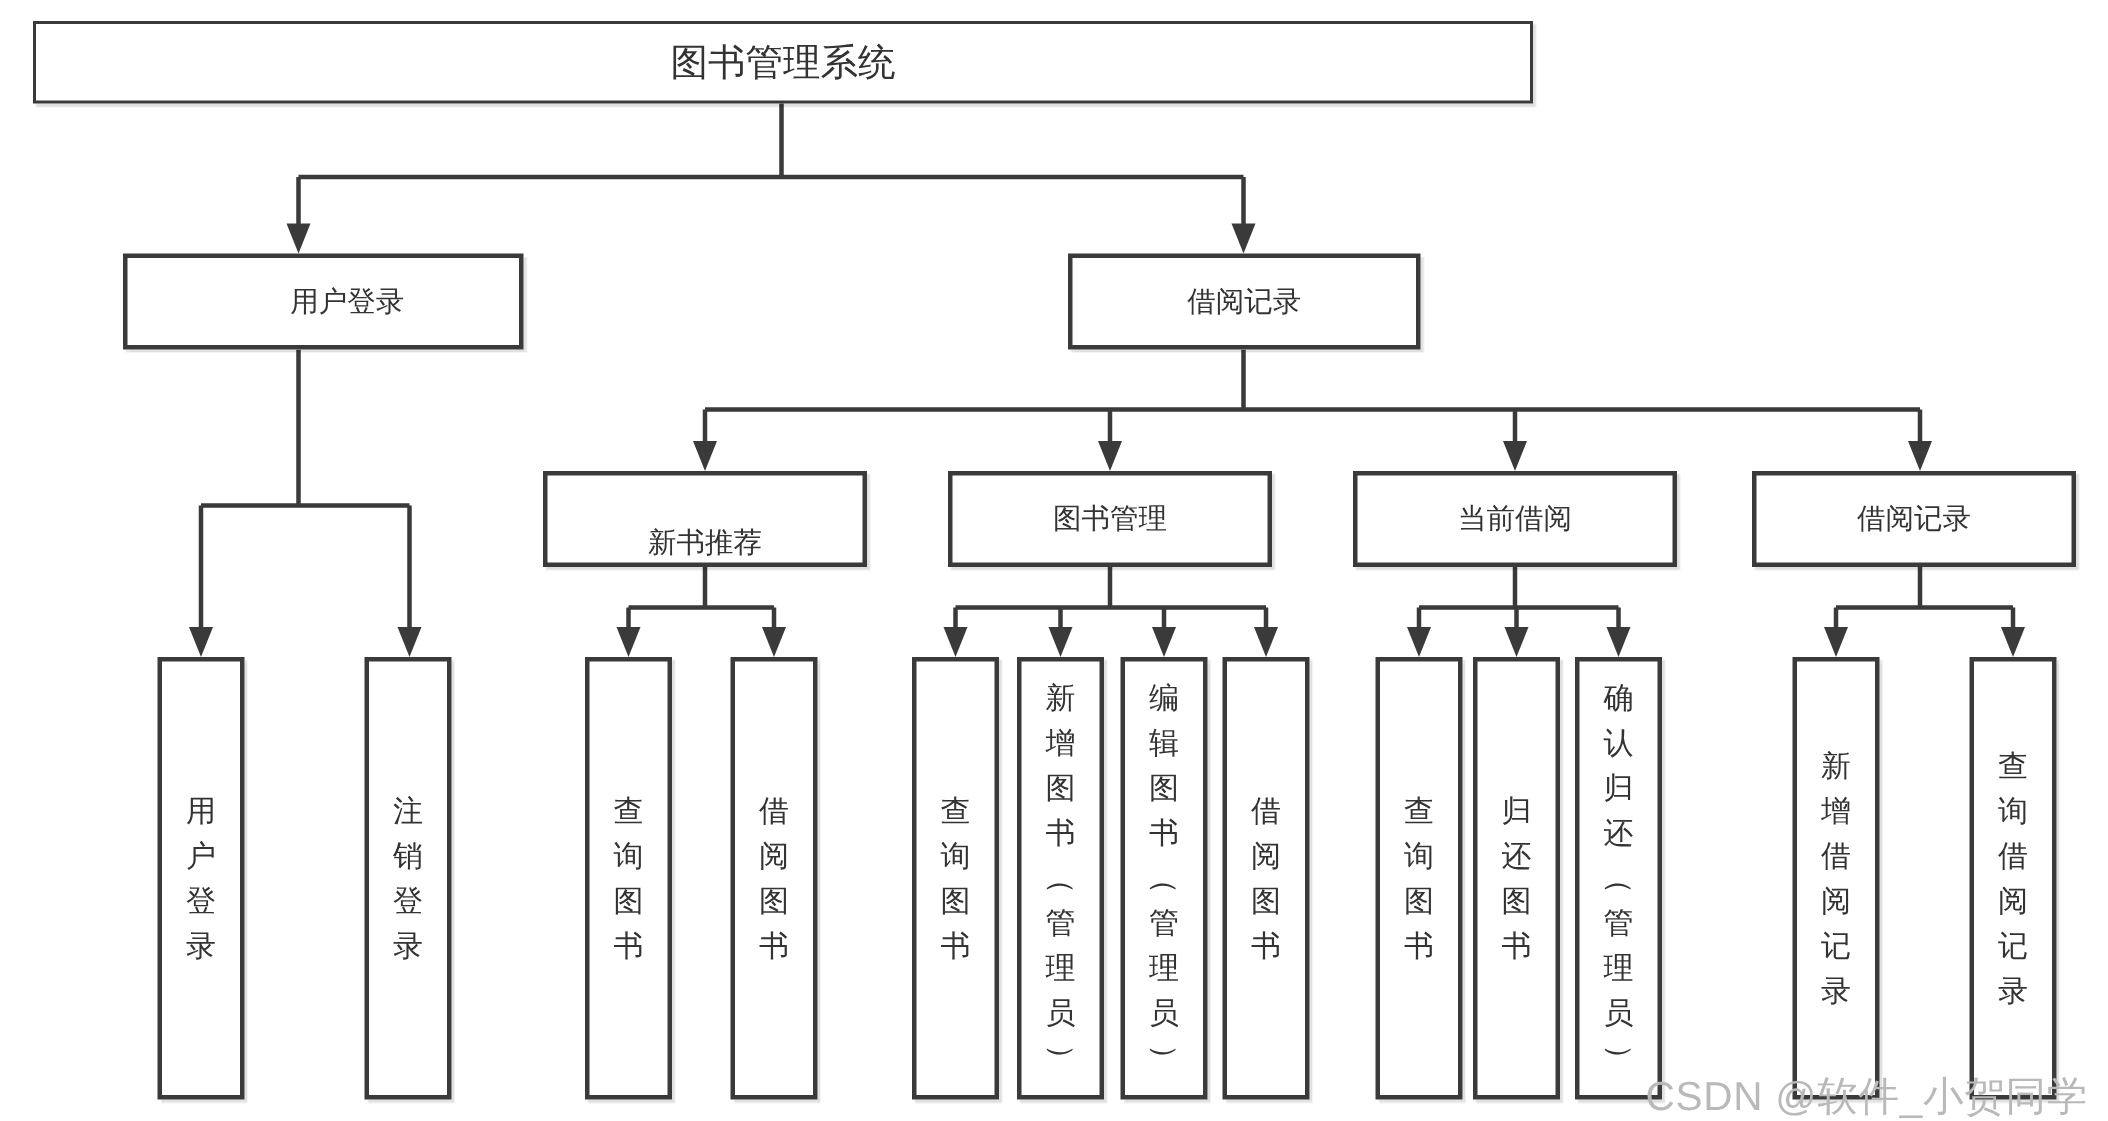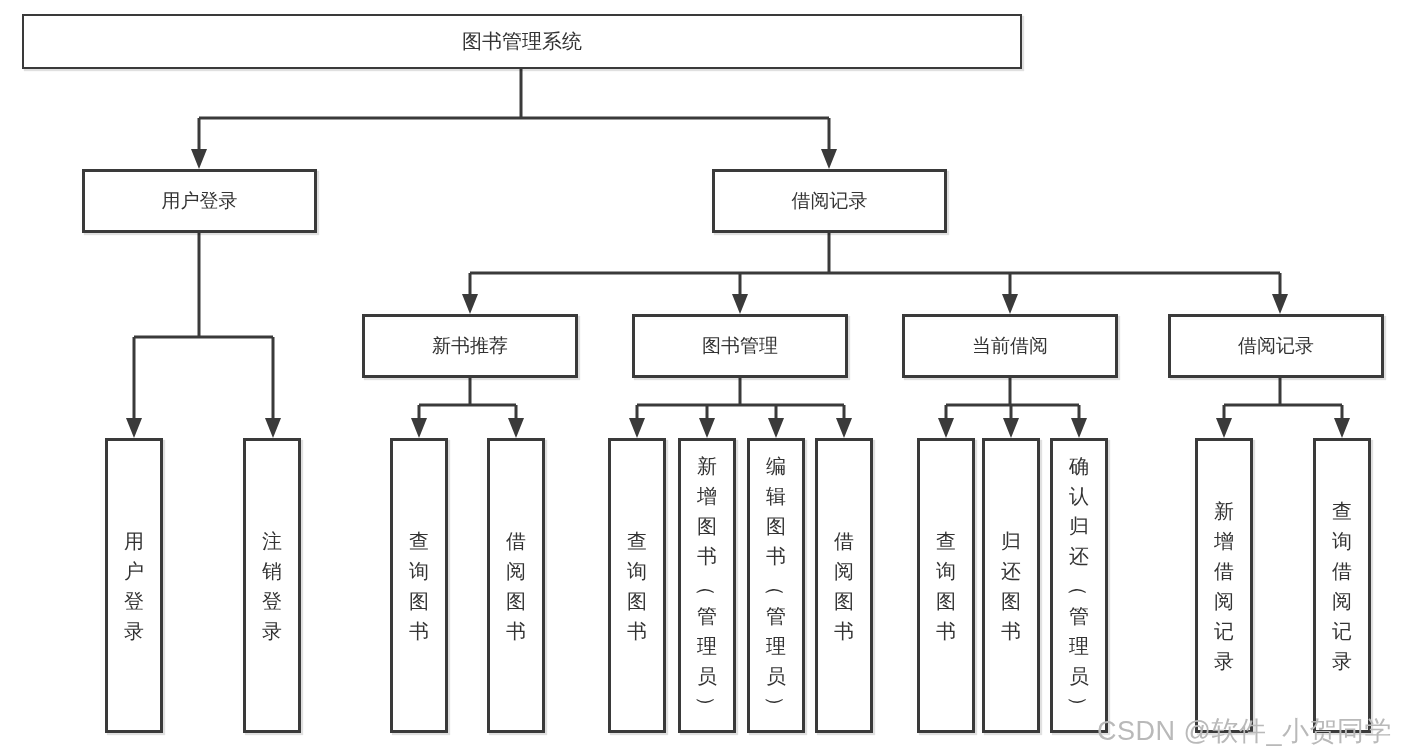--- a/index.html
+++ b/index.html
@@ -12,21 +12,21 @@
   }
   .connectors{position:absolute; left:0; top:0; width:1405px; height:747px;}
   .connectors path{stroke:var(--line); stroke-width:3; fill:none;}
   .connectors polygon{fill:var(--line); stroke:none;}
   .node{
     position:absolute; box-sizing:content-box; background:var(--fill);
     border:3px solid var(--border); color:var(--text);
     display:flex; align-items:center; justify-content:center;
     box-shadow:2px 2px 1px rgba(0,0,0,0.12);
   }
-  .node.root{border-width:2px; font-size:20px;justify-content:center;}
+  .node.root{border-width:2px; font-size:25px;justify-content:center;}
   .node.h{font-size:19px;}
   .node.v{
     font-size:20px; flex-direction:column;
   }
   .vlabel{display:flex; flex-direction:column; align-items:center; justify-content:center;}
   .vchar{display:block; line-height:30px; height:30px; text-align:center;}
   .vrot{transform:rotate(90deg);}
   .watermark{
     position:absolute; top:713px; right:13px; font-size:27px; letter-spacing:0.5px;
     color:var(--watermark); white-space:nowrap;
@@ -70,28 +70,28 @@
 
     <path d="M1280,378 L1280,405 M1224,405 L1342,405 M1224,405 L1224,420 M1342,405 L1342,420"></path>
     <polygon points="1216,418 1232,418 1224,438"></polygon>
     <polygon points="1334,418 1350,418 1342,438"></polygon>
   </svg>
 
   <div class="node root" style="left:22px; top:14px; width:996px; height:51px;">
     <span>图书管理系统</span>
   </div>
 
-  <div class="node h" style="left:82px; top:169px; width:229px; height:58px;">
+  <div class="node h" style="left:82px; top:169px; width:229px; height:58px;padding-left:32px;">
     <span>用户登录</span>
   </div>
   <div class="node h" style="left:712px; top:169px; width:229px; height:58px;">
     <span>借阅记录</span>
   </div>
 
-  <div class="node h" style="left:362px; top:314px; width:210px; height:58px;">
+  <div class="node h" style="left:362px; top:314px; width:210px; height:58px;align-items:flex-end;">
     <span>新书推荐</span>
   </div>
   <div class="node h" style="left:632px; top:314px; width:210px; height:58px;">
     <span>图书管理</span>
   </div>
   <div class="node h" style="left:902px; top:314px; width:210px; height:58px;">
     <span>当前借阅</span>
   </div>
   <div class="node h" style="left:1168px; top:314px; width:210px; height:58px;">
     <span>借阅记录</span>

